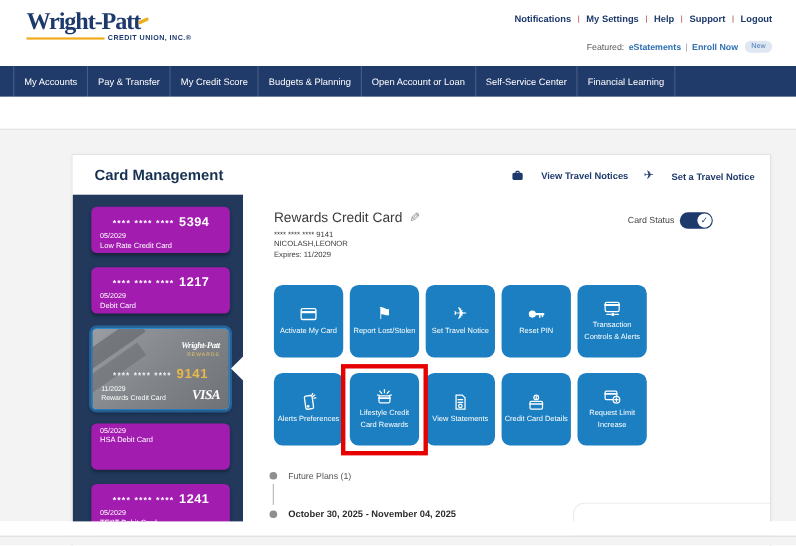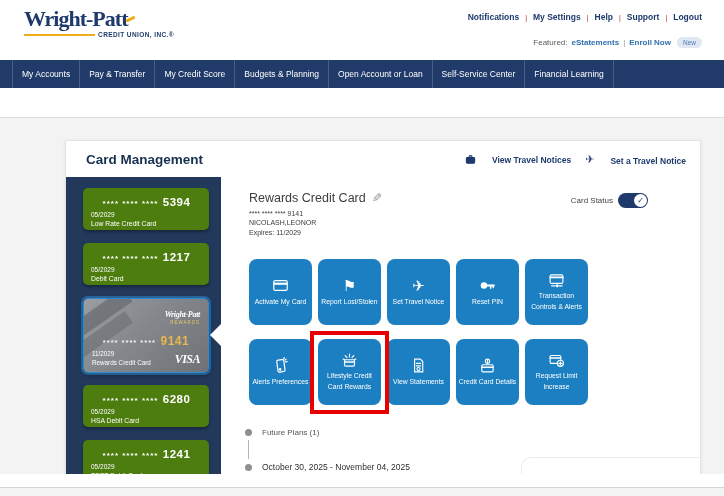--- a/index.html
+++ b/index.html
@@ -52,21 +52,21 @@
   .panel-header { position:absolute; left:0; top:0; right:0; height:36px; display:flex;
     align-items:center; justify-content:space-between; padding:0 14px 0 20px; background:#fff; }
   .panel-title { font-size:13.5px; font-weight:bold; color:#16304f; }
   .travel-links { display:flex; align-items:center; gap:14px; }
   .travel-link { display:flex; align-items:flex-end; gap:16px; font-size:8.5px; color:#1e3a6d;
     font-weight:bold; cursor:pointer; }
   .travel-link .uni-icon { font-size:11px; font-weight:normal; }
 
   
   #sidebar { position:absolute; left:0; top:36px; width:155px; height:298px; background:#22395c; }
-  .side-card { position:absolute; left:17px; width:126px; height:42px; background:#4d7c0f;
+  .side-card { position:absolute; left:17px; width:126px; height:42px; background:#a21caf;
     border-radius:5px; color:#fff; padding:3px 7px 3px 8px; cursor:pointer;
     box-shadow:0 2px 3px rgba(0,0,0,0.35); }
   .cnum { text-align:center; white-space:nowrap; line-height:1.2; }
   .stars { font-size:8px; letter-spacing:1px; font-weight:bold; }
   .last4 { font-size:11.5px; font-weight:bold; letter-spacing:0.5px; }
   .cexp  { font-size:6.5px; margin-top:1px; line-height:1.3; }
   .cname { font-size:6.8px; line-height:1.2; }
 
   .side-card.grey { height:75px; padding:5px 8px;
     background:linear-gradient(135deg,#9a9da2 0%, #84878c 45%, #6e7176 100%);
@@ -117,21 +117,21 @@
   .tile .ticon .uni { font-size:15px; line-height:1; }
   .tlabel { font-size:6.8px; line-height:1.55; }
   .redbox { position:absolute; left:-8px; top:-8px; right:-8px; bottom:-9px;
     border:4px solid #e60000; z-index:6; pointer-events:none; }
 
   .timeline { position:absolute; left:24px; top:251px; }
   .tl-row { display:flex; align-items:center; gap:10px; }
   .tl-dot { width:7px; height:7px; border-radius:50%; background:#8f8f8f; flex:0 0 auto; }
   .tl-fp { font-size:8px; color:#555; }
   .tl-line { width:1px; height:19px; background:#b5b5b5; margin:3px 0 3px 3px; }
-  .tl-entry { font-size:8.5px; font-weight:normal; color:#2e2e2e; }
+  .tl-entry { font-size:8.5px; font-weight:bold; color:#2e2e2e; }
 
   .bottom-card { position:absolute; left:300px; top:280px; width:358px; height:30px;
     background:#fff; border:1px solid #ececec; border-radius:10px 10px 0 0; }
 
   svg.ic { display:block; }
 </style>
 </head>
 <body>
 
 <div id="stage">
@@ -217,21 +217,20 @@
           <div class="gbottom">
             <div class="gmeta">
               <div>11/2029</div>
               <div>Rewards Credit Card</div>
             </div>
             <span class="visa">VISA</span>
           </div>
         </div>
       </div>
       <div class="side-card" style="top:208px">
-        <div class="cnum"><span class="stars">**** **** ****</span> <span class="last4">6280</span></div>
         <div class="cexp">05/2029</div>
         <div class="cname">HSA Debit Card</div>
       </div>
       <div class="side-card" style="top:263px">
         <div class="cnum"><span class="stars">**** **** ****</span> <span class="last4">1241</span></div>
         <div class="cexp">05/2029</div>
         <div class="cname">TEST Debit Card</div>
       </div>
       <div class="pointer-notch"></div>
     </div>

